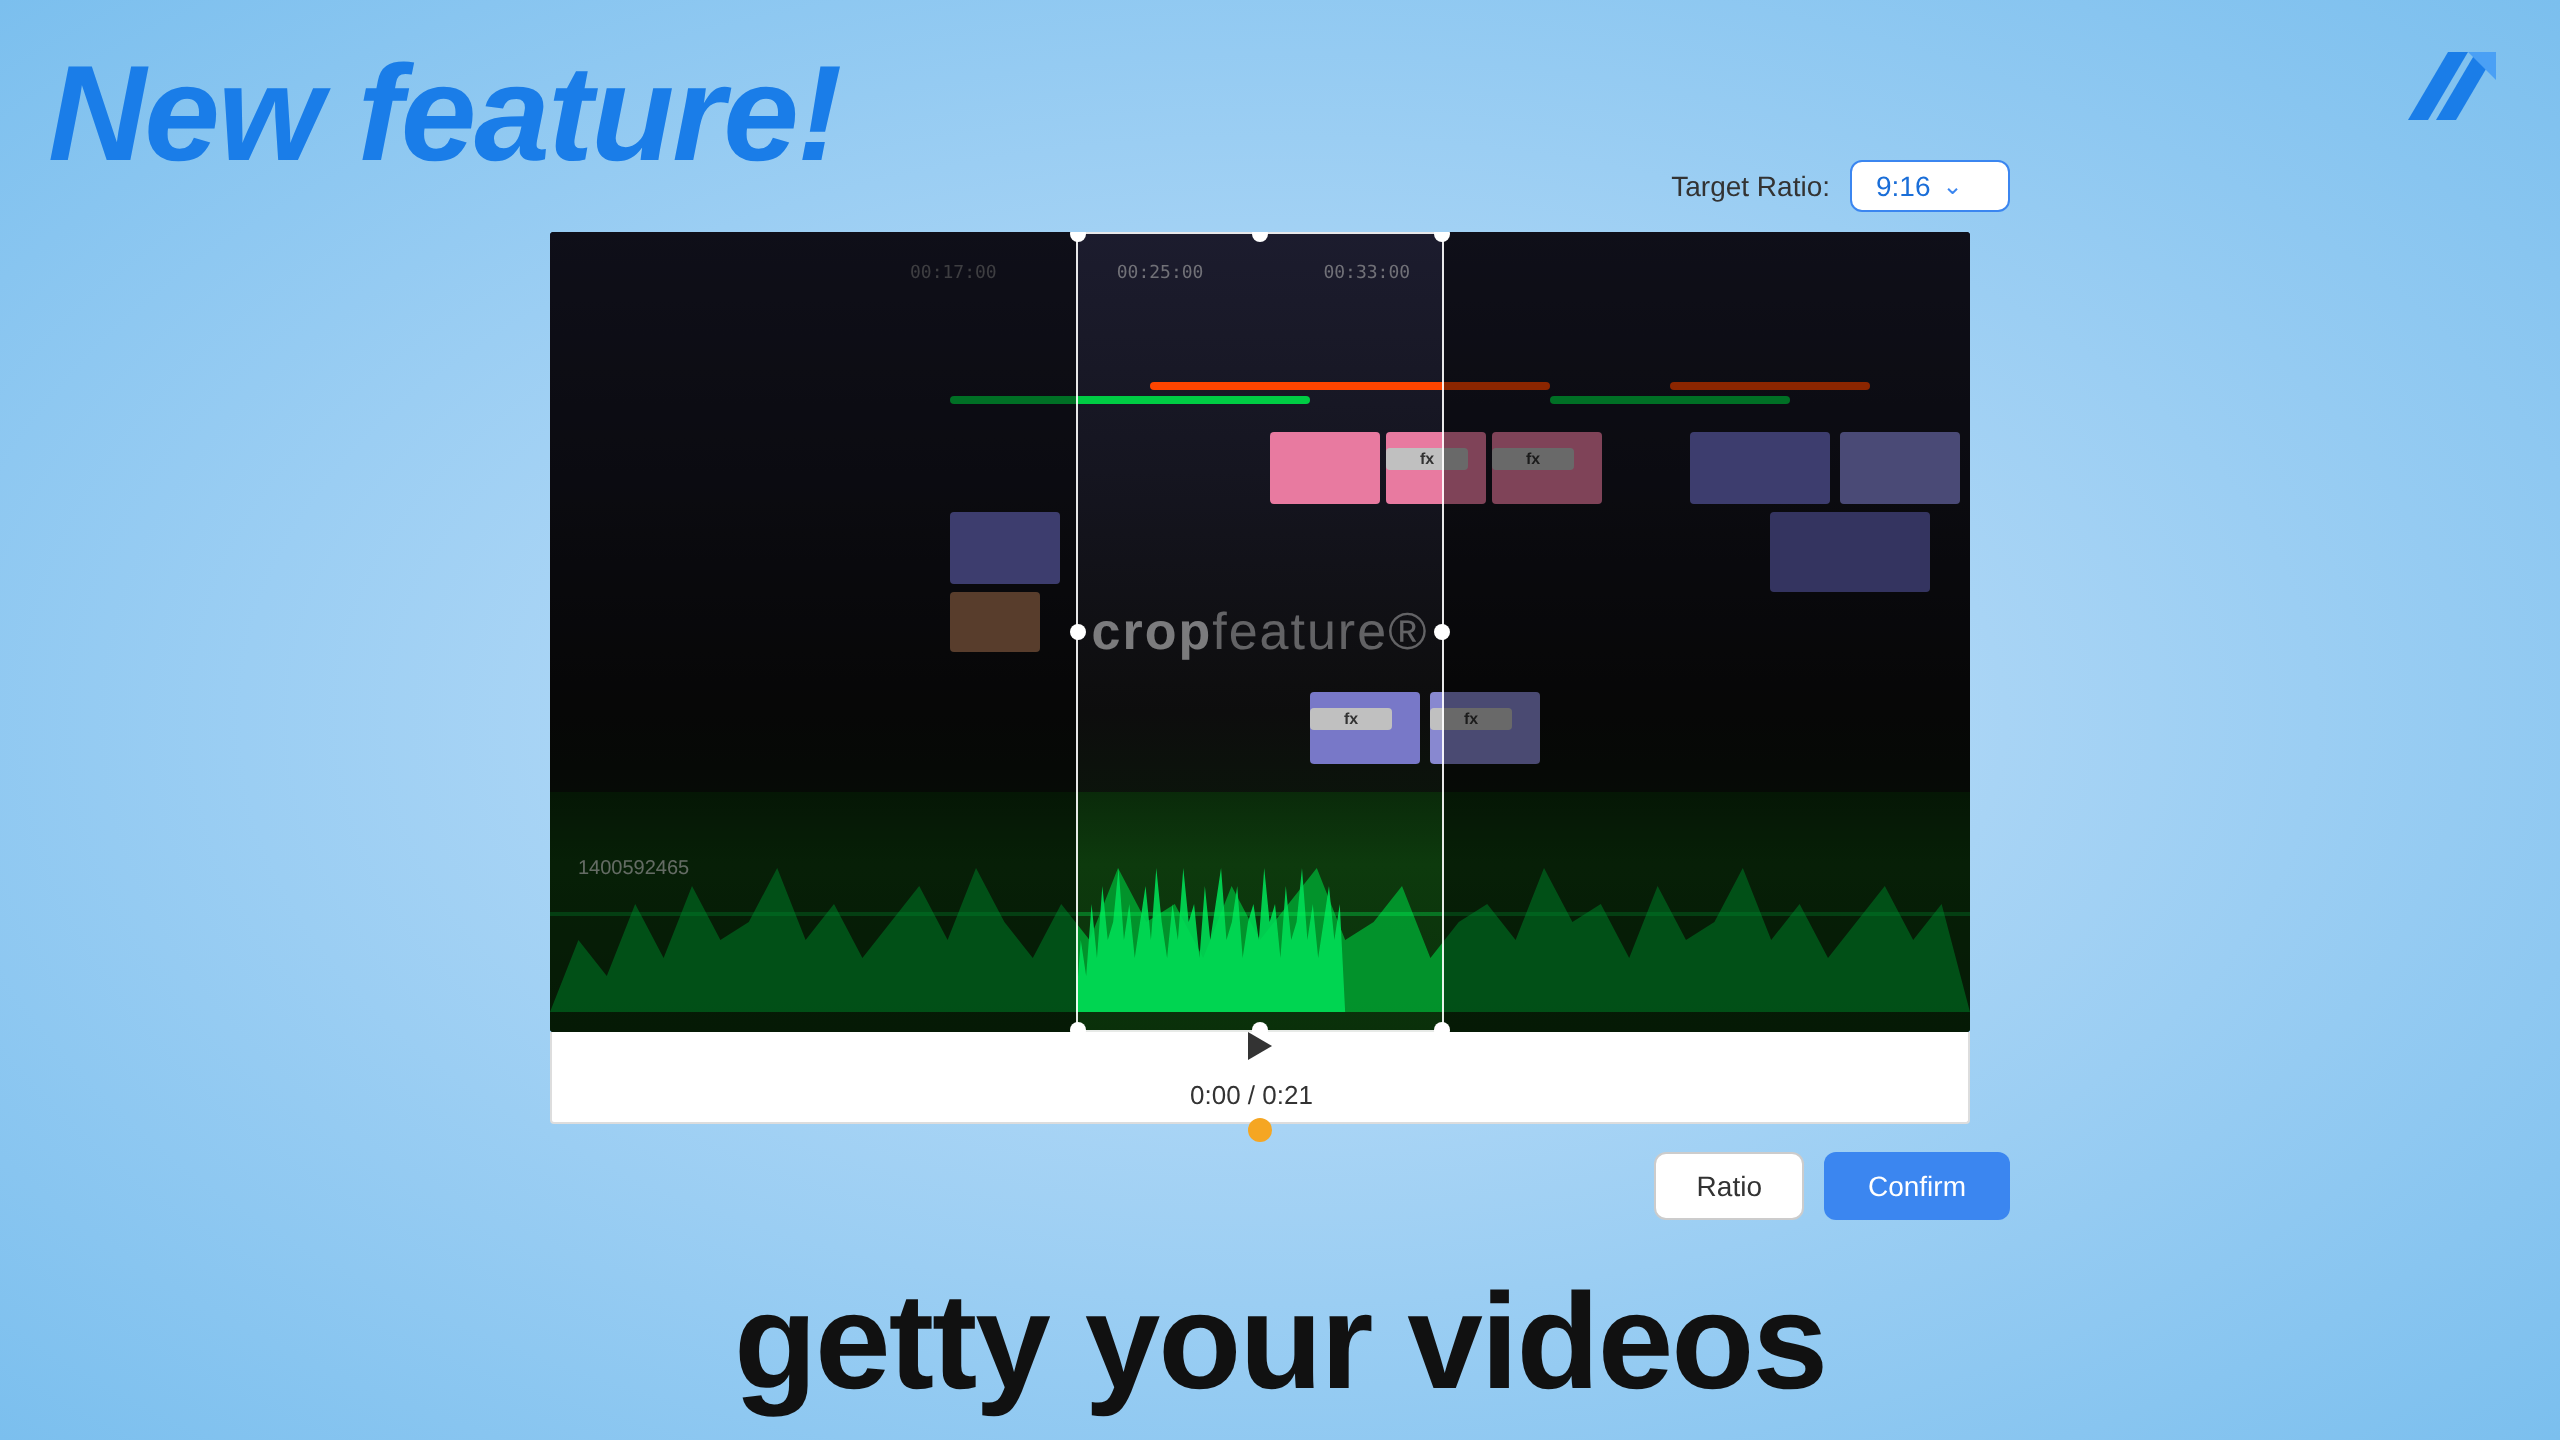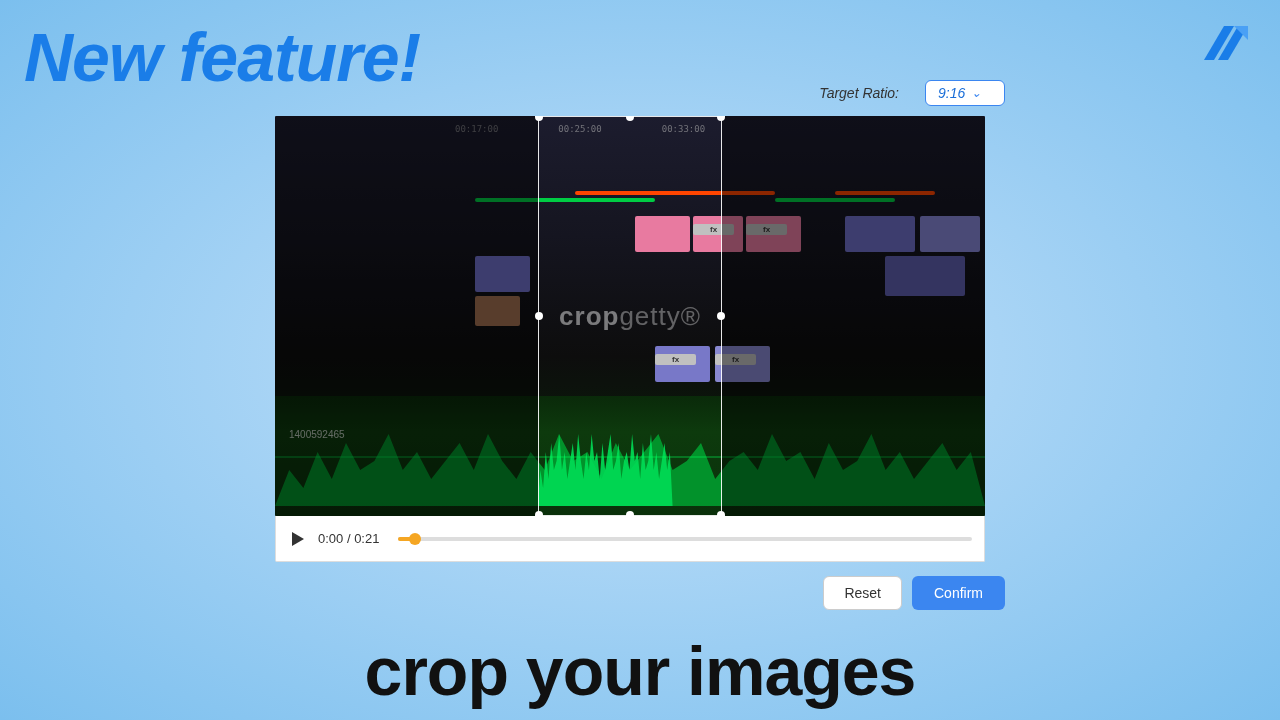--- a/index.html
+++ b/index.html
@@ -55,22 +55,21 @@
       transform: translateX(-50%);
       width: 730px;
     }
 
     
     .target-ratio-row {
       display: flex;
       align-items: center;
       justify-content: flex-end;
       margin-bottom: 10px;
-      gap: 26px;
-      font-style: italic;
+      gap: 10px;
     }
 
     .target-ratio-label {
       font-size: 14px;
       color: #333;
     }
 
     .ratio-select {
       border: 1.5px solid #3b86f0;
       border-radius: 6px;
@@ -117,21 +116,21 @@
     }
 
     
     .timecode-bar {
       position: absolute;
       top: 8px;
       left: 0;
       right: 0;
       height: 18px;
       display: flex;
-      align-items: flex-start;
+      align-items: flex-end;
       padding: 0 180px;
       gap: 60px;
       opacity: 0.6;
     }
 
     .timecode-text {
       color: #aaa;
       font-size: 9px;
       font-family: monospace;
     }
@@ -356,20 +355,21 @@
       width: 710px;
       height: 46px;
       background: white;
       border: 1px solid #ddd;
       border-top: none;
       display: flex;
       align-items: center;
       padding: 0 12px;
       gap: 10px;
       border-radius: 0 0 2px 2px;
+      flex-direction: column;
     }
 
     .play-btn {
       width: 20px;
       height: 20px;
       display: flex;
       align-items: center;
       justify-content: center;
       cursor: pointer;
     }
@@ -453,21 +453,21 @@
 <body>
 
 <div class="new-feature-title">New feature!</div>
 
 <svg class="logo logo-svg" viewBox="0 0 60 55" xmlns="http://www.w3.org/2000/svg">
   <path d="M8 42 L28 8 L38 8 L18 42 Z" fill="#1a7de8"></path>
   <path d="M22 42 L42 8 L52 8 L32 42 Z" fill="#1a7de8"></path>
   <path d="M38 8 L52 8 L52 22 Z" fill="#4aa0f5"></path>
 </svg>
 
-<div class="bottom-text">crop your images</div>
+<div class="bottom-text">getty your videos</div>
 
 <div class="content-area">
 
   <div class="target-ratio-row">
     <span class="target-ratio-label">Target Ratio:</span>
     <div class="ratio-select">
       <span>9:16</span>
       <span class="ratio-select-chevron">⌄</span>
     </div>
   </div>
@@ -509,21 +509,21 @@
       <div class="fx-label fx-3">fx</div>
       <div class="fx-label fx-4">fx</div>
 
       <div class="waveform-area">
         <div class="waveform-green"></div>
         <div class="waveform-highlight"></div>
         <div class="waveform-line"></div>
       </div>
 
       <div class="getty-watermark">
-        <span class="getty-bold">crop</span><span>getty</span>®
+        <span class="getty-bold">crop</span><span>feature</span>®
       </div>
 
       <div class="image-id">1400592465</div>
     </div>
 
     <div class="crop-overlay">
       <div class="crop-mask-left"></div>
       <div class="crop-mask-right"></div>
       <div class="crop-box">
 
@@ -545,17 +545,17 @@
       <div class="play-triangle"></div>
     </div>
     <span class="time-display">0:00 / 0:21</span>
     <div class="progress-bar-container">
       <div class="progress-bar-fill"></div>
       <div class="progress-thumb"></div>
     </div>
   </div>
 
   <div class="buttons-row">
-    <button class="btn-reset">Reset</button>
+    <button class="btn-reset">Ratio</button>
     <button class="btn-confirm">Confirm</button>
   </div>
 
 </div>
 
 </body></html>

